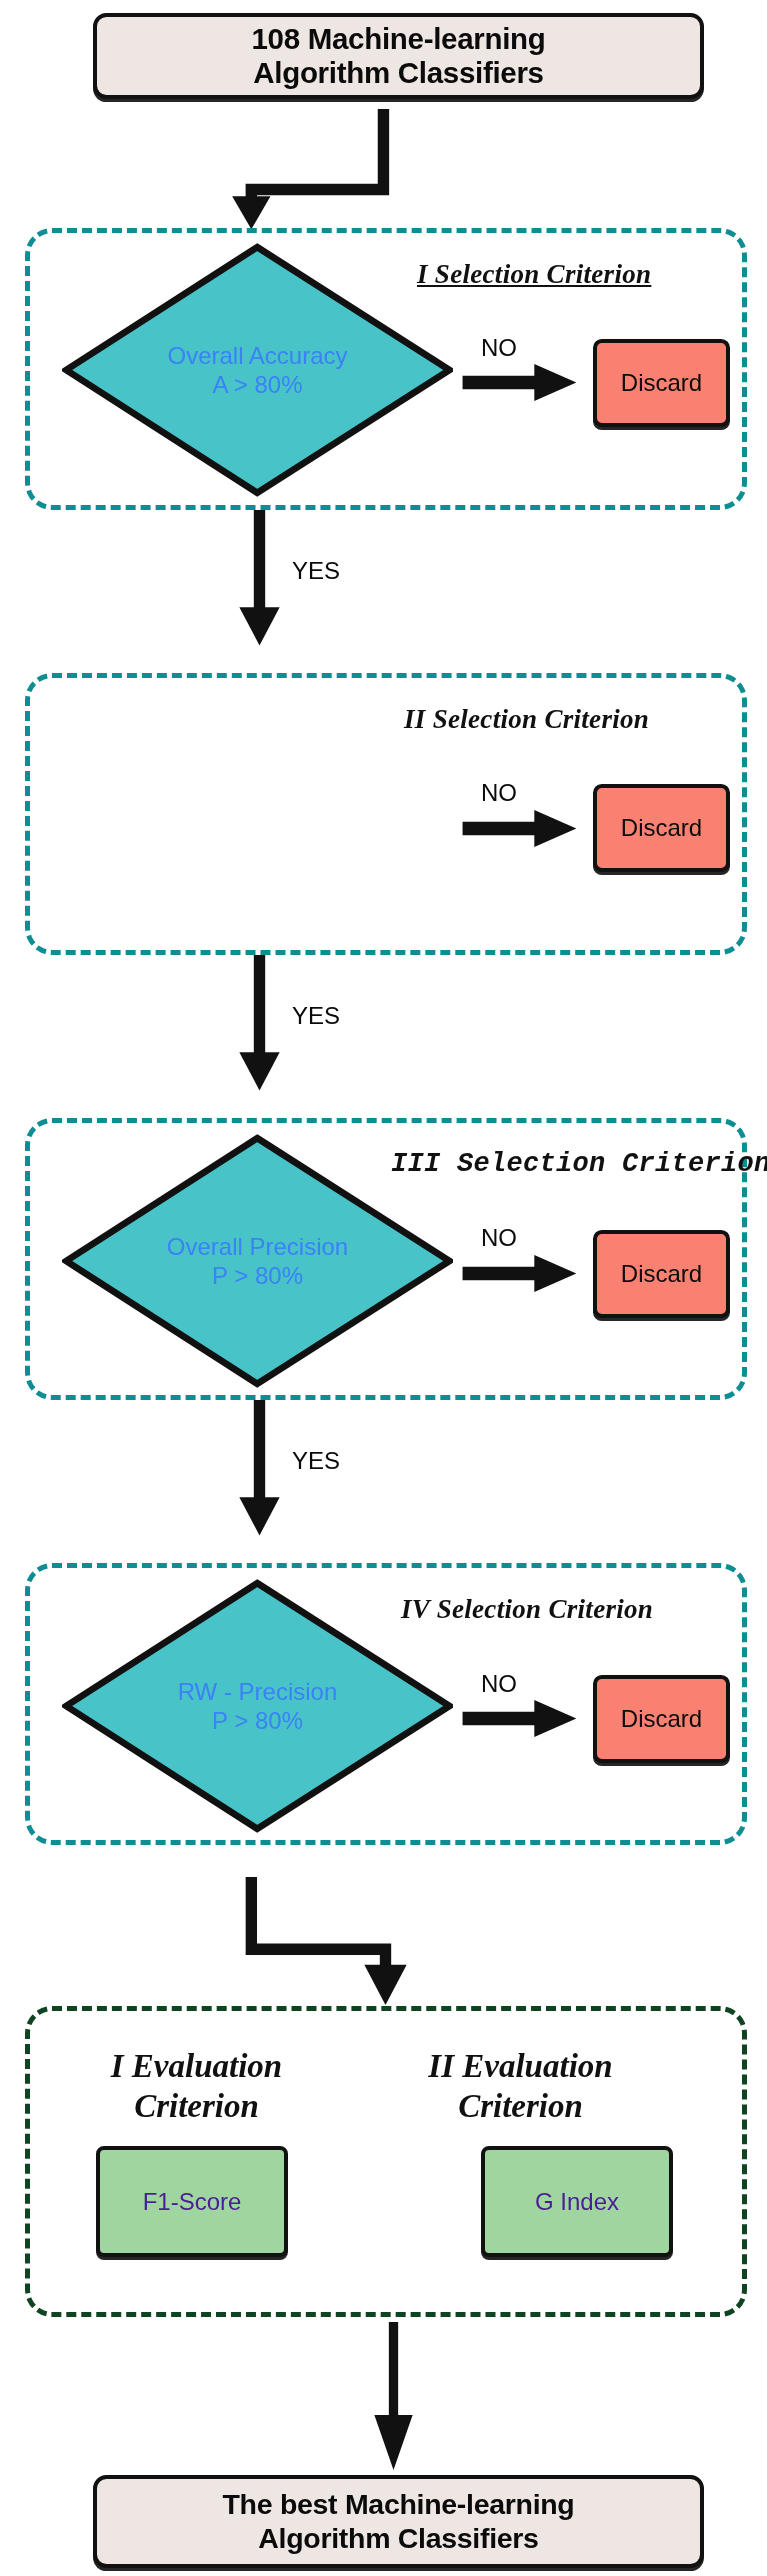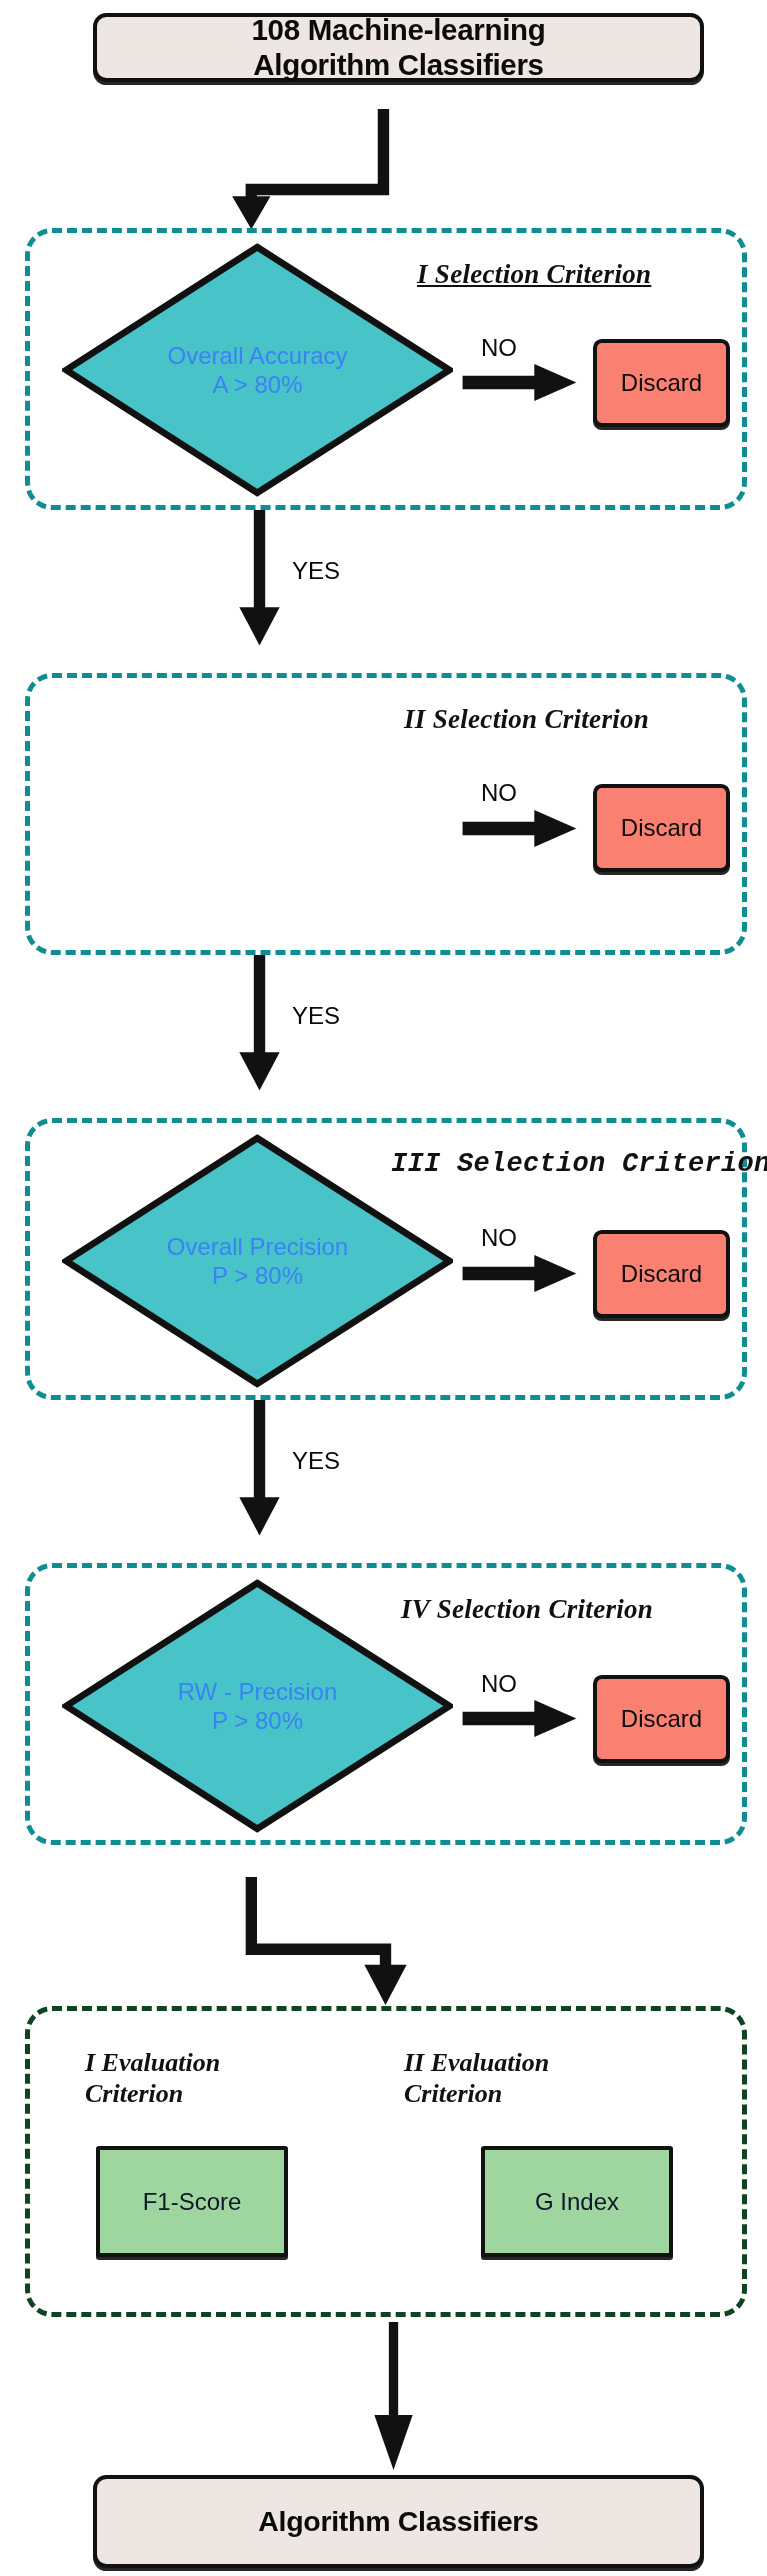--- a/index.html
+++ b/index.html
@@ -71,54 +71,54 @@
     display:flex;align-items:center;justify-content:center;
     color:#0b0b0b;font-size:24px;
     box-shadow:0 3.1px 0 rgba(0,0,0,0.85);
   }
 
   
   .metric{
     position:absolute;
     background:#9FD69F;
     border:4.7px solid #111111;
-    border-radius:3px;
-    box-sizing:border-box;
-    display:flex;align-items:center;justify-content:center;
-    color:#0f172a;font-size:24px;
+    border-radius:8px;
+    box-sizing:border-box;
+    display:flex;align-items:center;justify-content:center;
+    color:#4c1d95;font-size:24px;
     box-shadow:0 3.1px 0 rgba(0,0,0,0.85);
   }
 
   .eval-title{
     position:absolute;
     font-family:"Liberation Serif","DejaVu Serif",serif;
     font-weight:bold;font-style:italic;
-    color:#111111;font-size:26px;line-height:1.2;
-    text-align:left;
+    color:#111111;font-size:33px;line-height:1.2;
+    text-align:center;
   }
   .eval-title span{display:block;}
 
   
   .edge-label{
     position:absolute;
     font-size:24px;color:#0b0b0b;
     font-family:"Liberation Sans",sans-serif;
     white-space:nowrap;
   }
 
   
   .conn{position:absolute;}
   .conn svg{display:block;}
 </style>
 </head>
 <body>
 
 <div class="stage">
 
-  <div class="terminal" style="left:93px;top:13px;width:611px;height:69px;font-size:29.5px;">
+  <div class="terminal" style="left:93px;top:13px;width:611px;height:86px;font-size:29.5px;">
     <div>
       <span>108 Machine-learning</span>
       <span>Algorithm Classifiers</span>
     </div>
   </div>
 
   <div class="conn" style="left:228px;top:109px;width:171px;height:122px;">
     <svg viewBox="0 0 330 235" width="171" height="122">
       <path d="M300 0 L300 155 L45 155 L45 175" stroke="#111111" stroke-width="22" fill="none"></path>
       <polygon points="45,232 8,168 82,168" fill="#111111"></polygon>
@@ -265,18 +265,19 @@
 
   <div class="conn" style="left:370px;top:2322px;width:47px;height:150px;">
     <svg viewBox="0 0 90 290" width="47" height="150">
       <path d="M45 0 L45 195" stroke="#111111" stroke-width="18" fill="none"></path>
       <polygon points="45,286 8,180 82,180" fill="#111111"></polygon>
     </svg>
   </div>
 
   <div class="terminal" style="left:93px;top:2475px;width:611px;height:93px;font-size:28.5px;">
     <div>
+      <span>The best Machine-learning</span>
       <span>Algorithm Classifiers</span>
     </div>
   </div>
 
 </div>
 
 
 </body></html>

